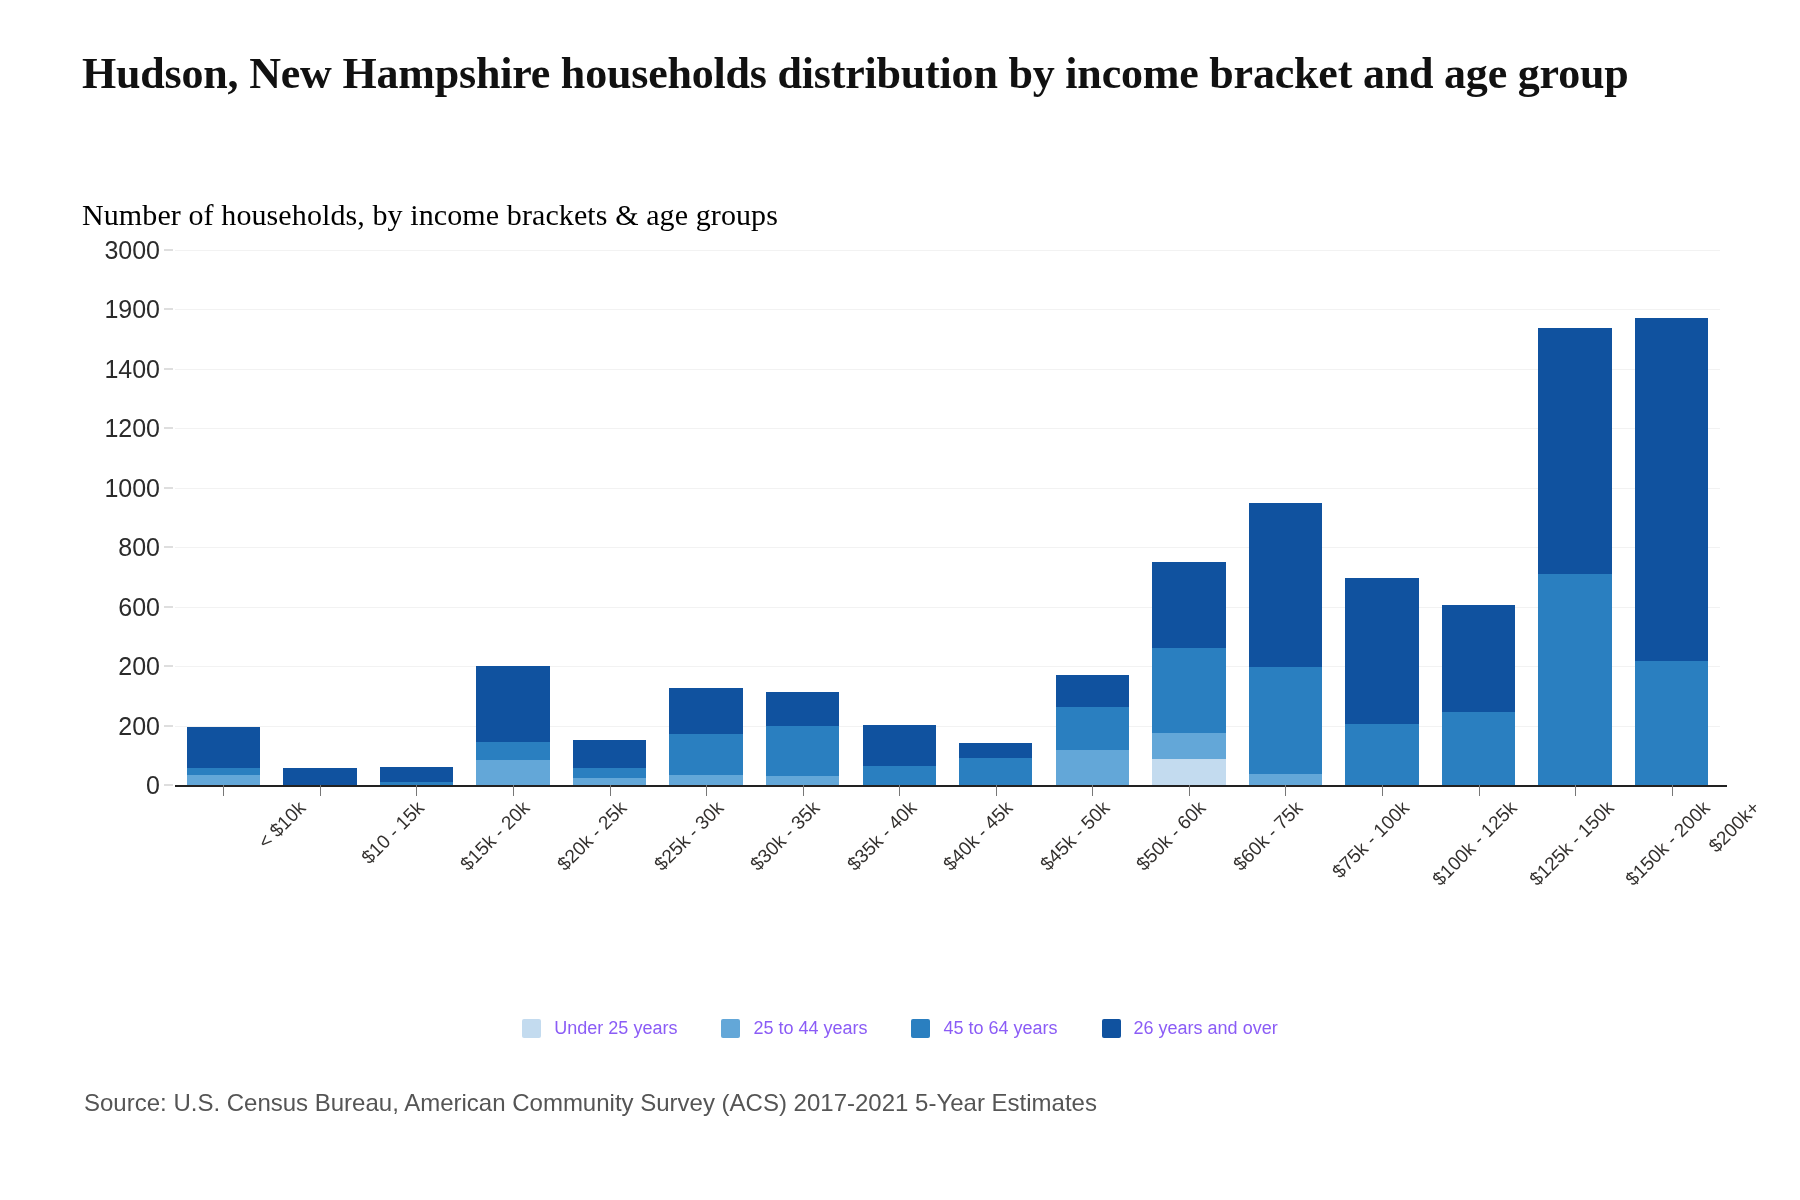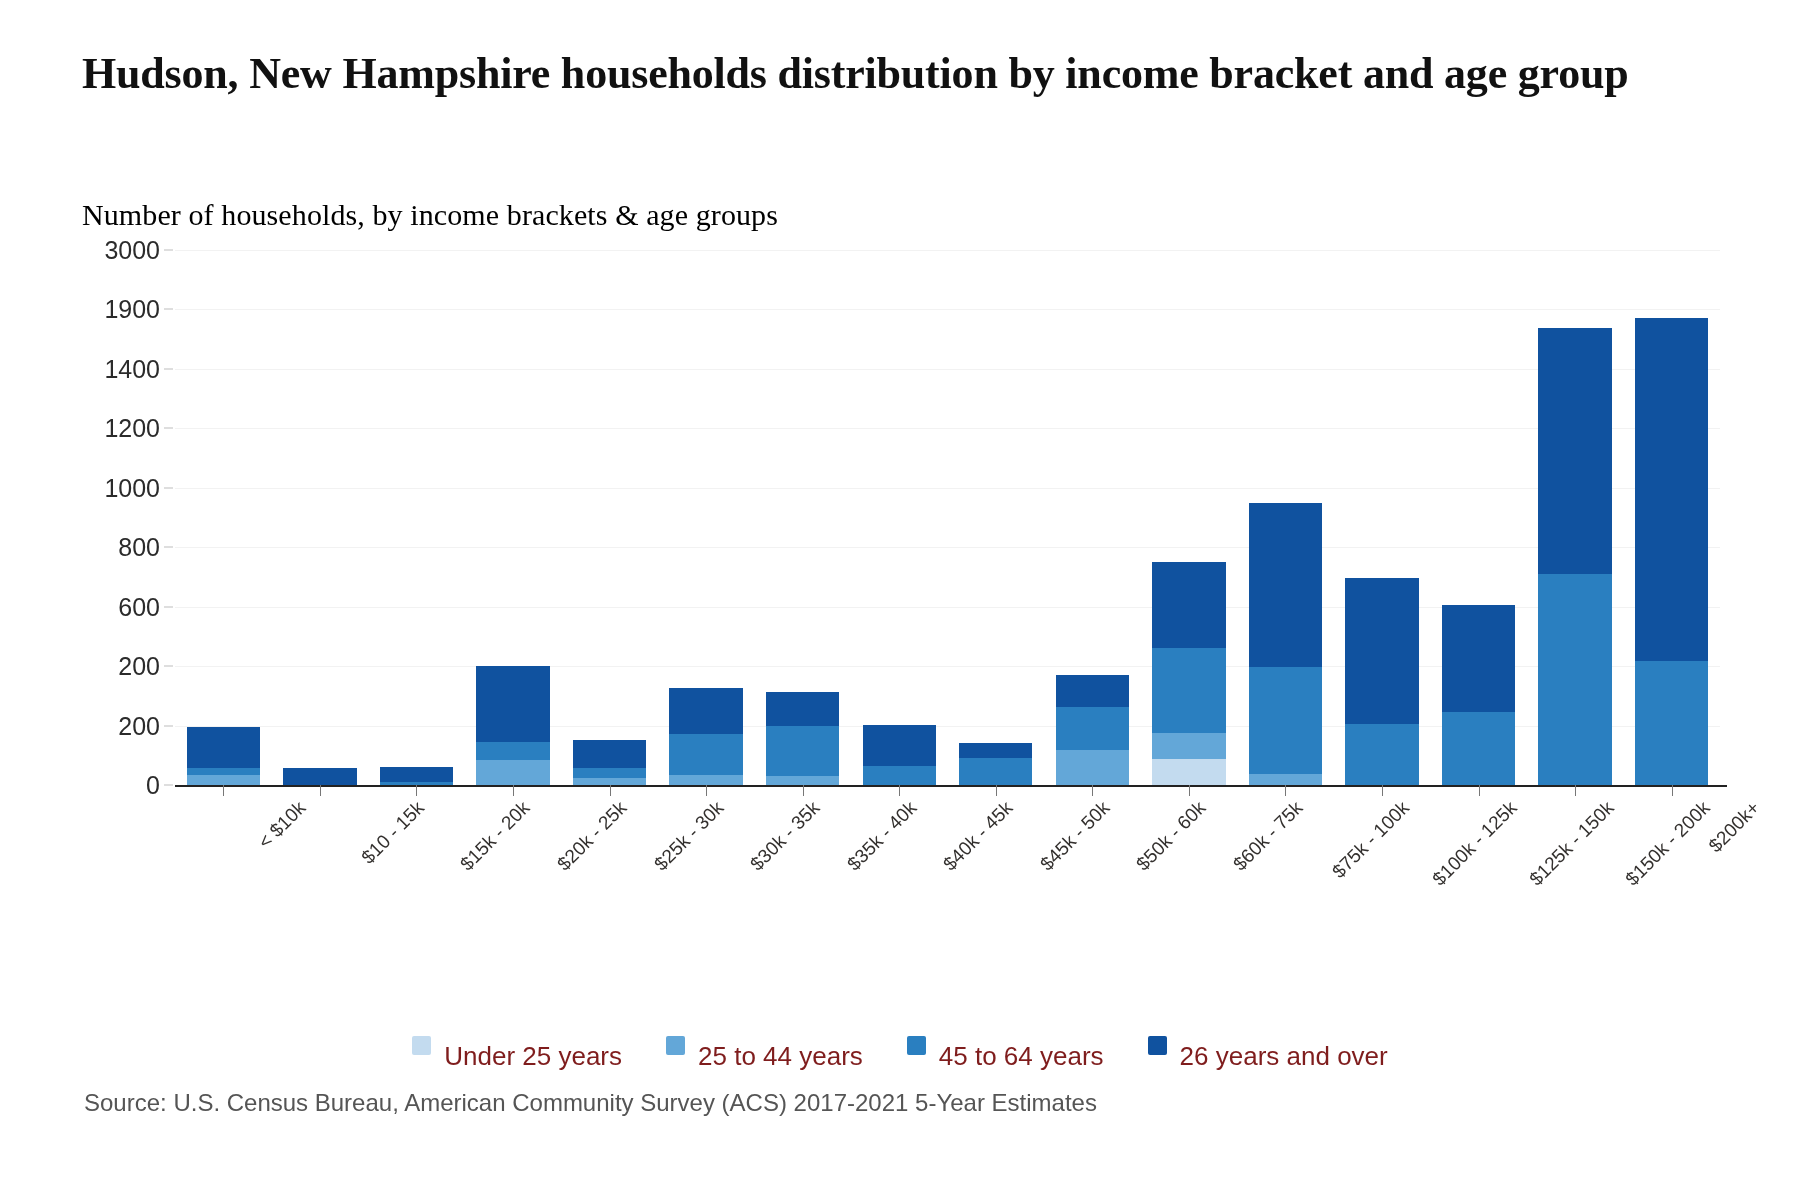--- a/index.html
+++ b/index.html
@@ -124,21 +124,21 @@
     width: 1800px;
     display: flex;
     justify-content: center;
     align-items: center;
     gap: 44px;
   }
   .legend-item { display: flex; align-items: center; gap: 13px; }
   .legend-swatch {
     width: 19px; height: 19px; border-radius: 2px; display: block;
   }
-  .legend-text { font-size: 26px; color: #7f1d1d; margin-top: 23px; }
+  .legend-text { font-size: 18px; color: #8b5cf6; }
 
   
   .source {
     position: absolute;
     left: 84px; top: 1089px;
     font-size: 24px;
     color: #555555;
   }
   .brand {
     position: absolute;

